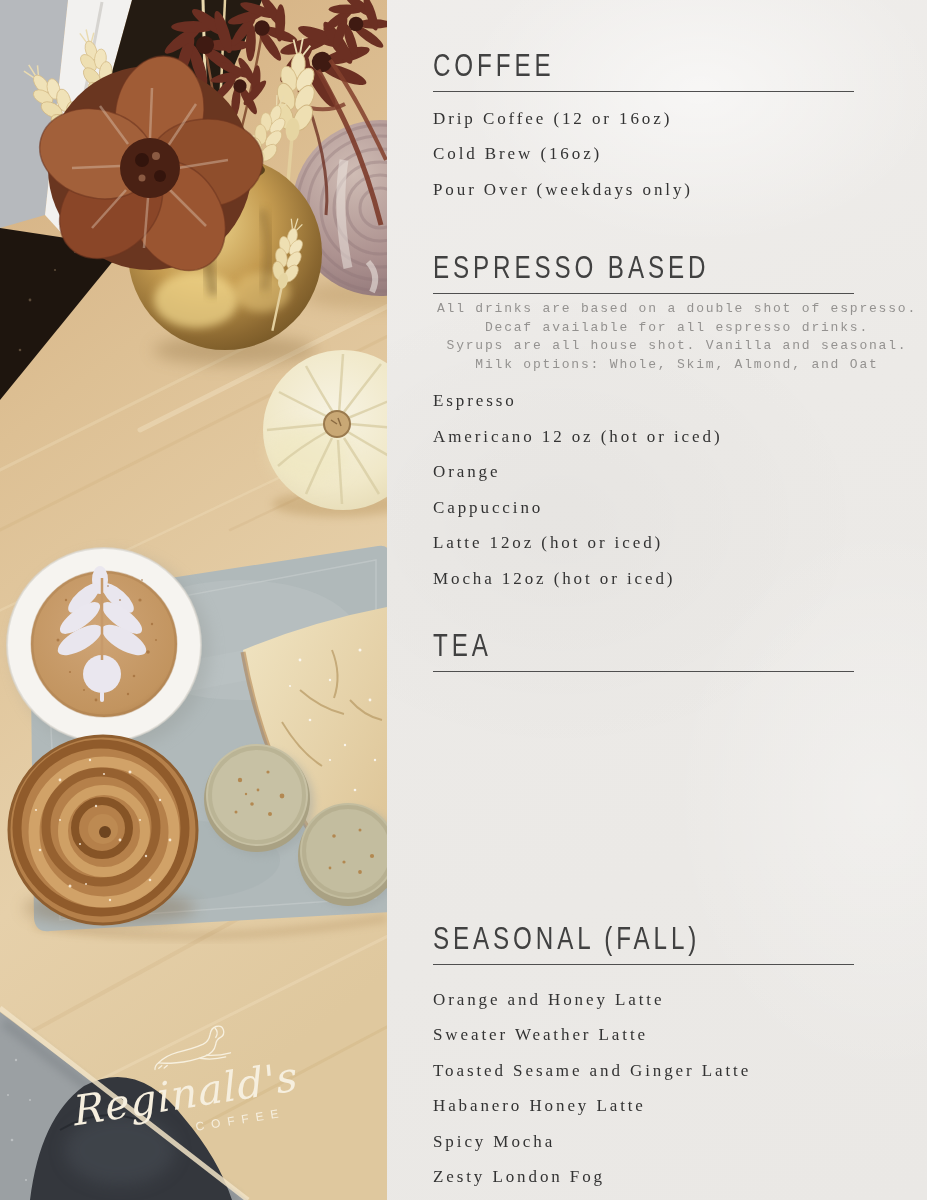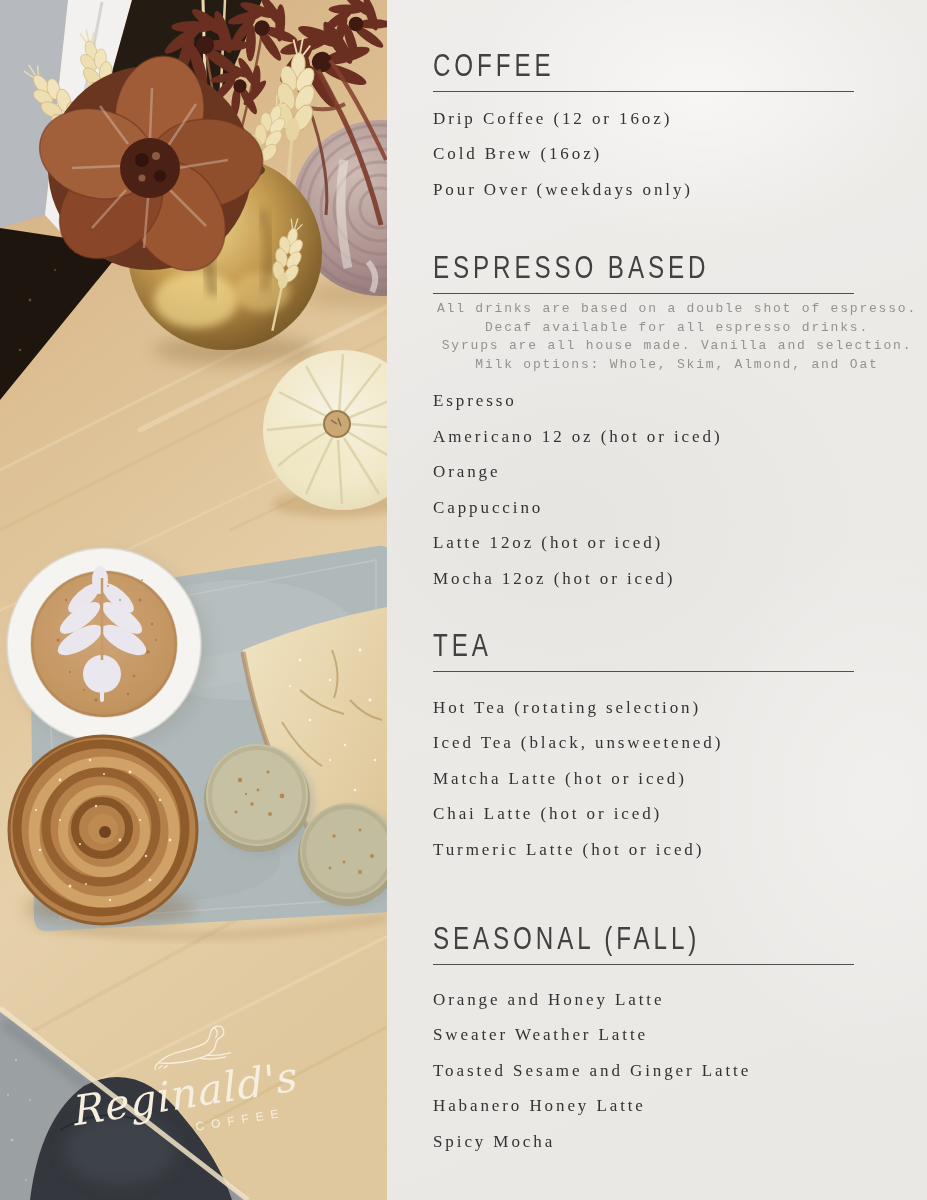--- a/index.html
+++ b/index.html
@@ -408,51 +408,45 @@
         <li class="item">Pour Over (weekdays only)</li>
       </ul>
     </section>
 
     <section class="sec sec-espresso">
       <h2 class="sec-title">ESPRESSO BASED</h2>
       <div class="rule"></div>
       <div class="notes">
         <div class="note">All drinks are based on a double shot of espresso.</div>
         <div class="note">Decaf available for all espresso drinks.</div>
-        <div class="note">Syrups are all house made. Vanilla and selection.</div>
+        <div class="note">Syrups are all house shot. Vanilla and seasonal.</div>
         <div class="note">Milk options: Whole, Skim, Almond, and Oat</div>
       </div>
       <ul class="items">
         <li class="item">Espresso</li>
         <li class="item">Americano 12 oz (hot or iced)</li>
         <li class="item">Orange</li>
         <li class="item">Cappuccino</li>
         <li class="item">Latte 12oz (hot or iced)</li>
         <li class="item">Mocha 12oz (hot or iced)</li>
       </ul>
     </section>
 
     <section class="sec sec-tea">
       <h2 class="sec-title">TEA</h2>
       <div class="rule"></div>
-      <ul class="items">
-        <li class="item">Hot Tea (rotating selection)</li>
-        <li class="item">Iced Tea (black, unsweetened)</li>
-        <li class="item">Matcha Latte (hot or iced)</li>
-        <li class="item">Chai Latte (hot or iced)</li>
-        <li class="item">Turmeric Latte (hot or iced)</li>
-      </ul>
     </section>
 
     <section class="sec sec-seasonal">
       <h2 class="sec-title">SEASONAL (FALL)</h2>
       <div class="rule"></div>
       <ul class="items">
         <li class="item">Orange and Honey Latte</li>
         <li class="item">Sweater Weather Latte</li>
         <li class="item">Toasted Sesame and Ginger Latte</li>
         <li class="item">Habanero Honey Latte</li>
         <li class="item">Spicy Mocha</li>
+        <li class="item">Zesty London Fog</li>
       </ul>
     </section>
 
   </div>
 </div>
 
 </body></html>

